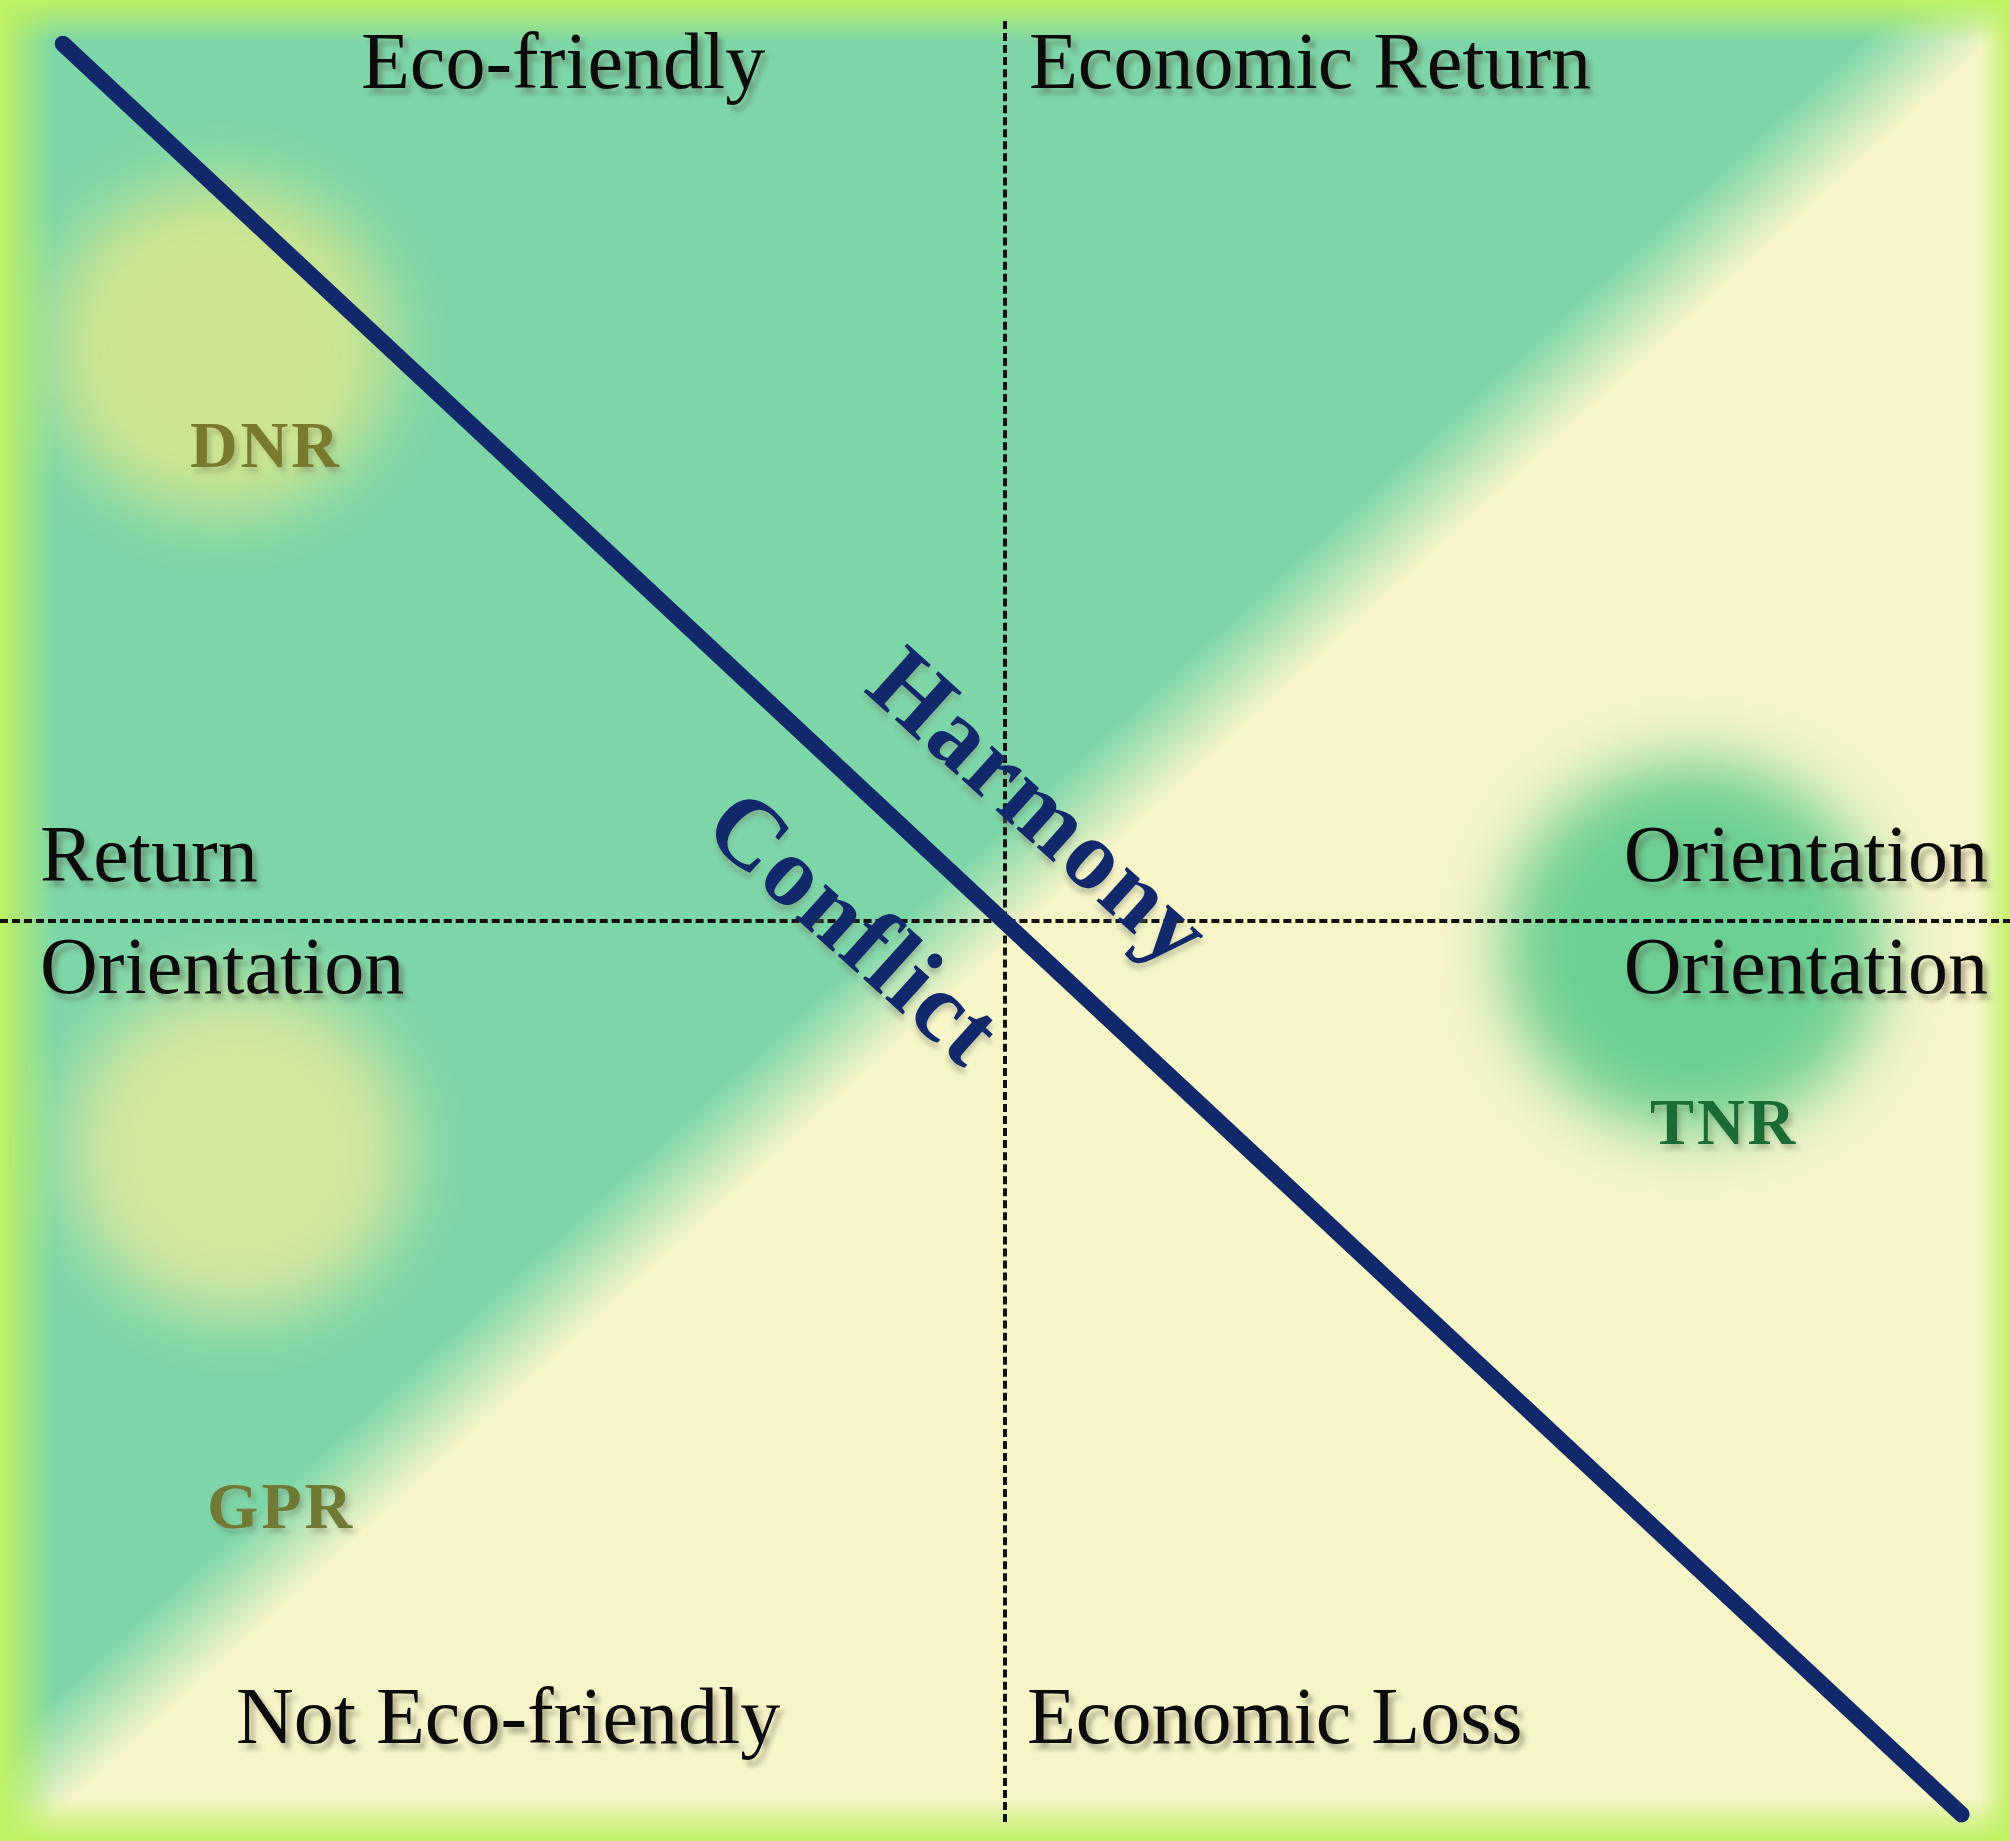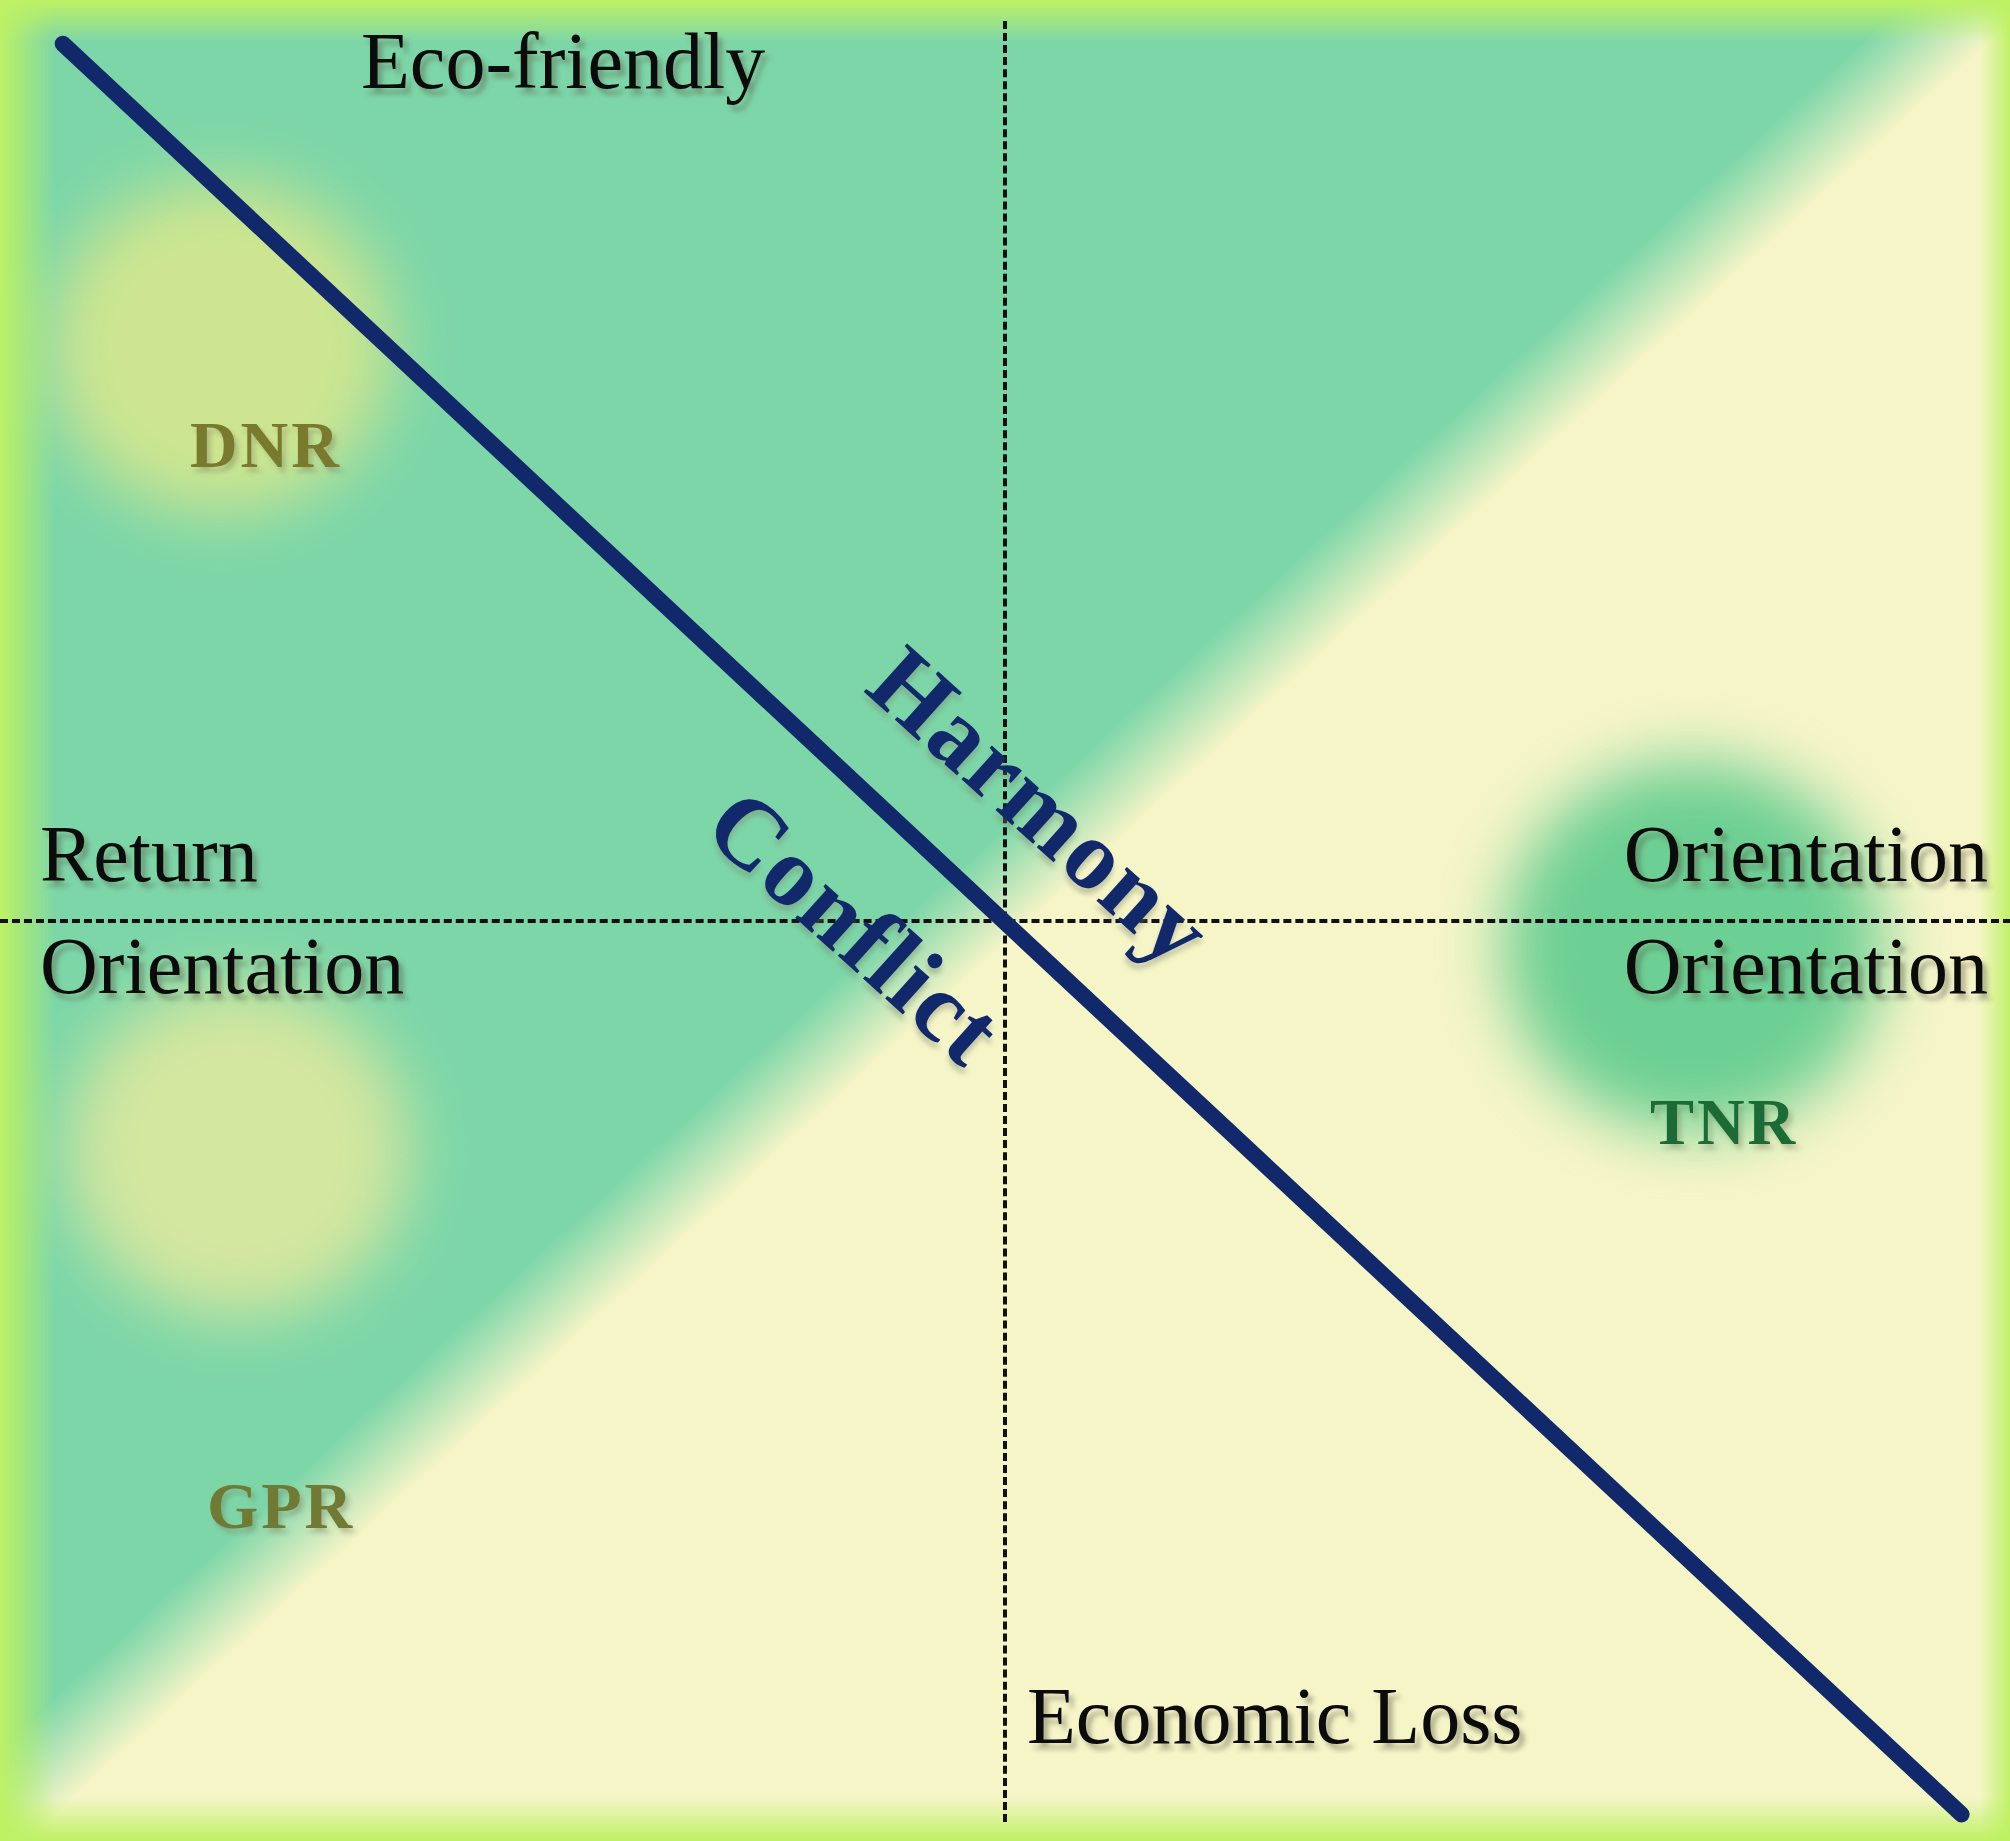--- a/index.html
+++ b/index.html
@@ -177,20 +177,22 @@
   </div>
 
   <div class="dash-h"></div>
   <div class="dash-v"></div>
 
   <svg class="diagonal" viewBox="0 0 2114 1936" preserveAspectRatio="none">
     <line x1="66" y1="46" x2="2062" y2="1908"></line>
   </svg>
 
   <div class="lbl lbl-top-left">Eco-friendly</div>
+  <div class="lbl lbl-top-right">Economic Return</div>
+  <div class="lbl lbl-bot-left">Not Eco-friendly</div>
   <div class="lbl lbl-bot-right">Economic Loss</div>
 
   <div class="lbl lbl-left-1">Return</div>
   <div class="lbl lbl-left-2">Orientation</div>
   <div class="lbl lbl-right-1">Orientation</div>
   <div class="lbl lbl-right-2">Orientation</div>
 
   <div class="word-diag word-harmony">Harmony</div>
   <div class="word-diag word-conflict">Conflict</div>
 

